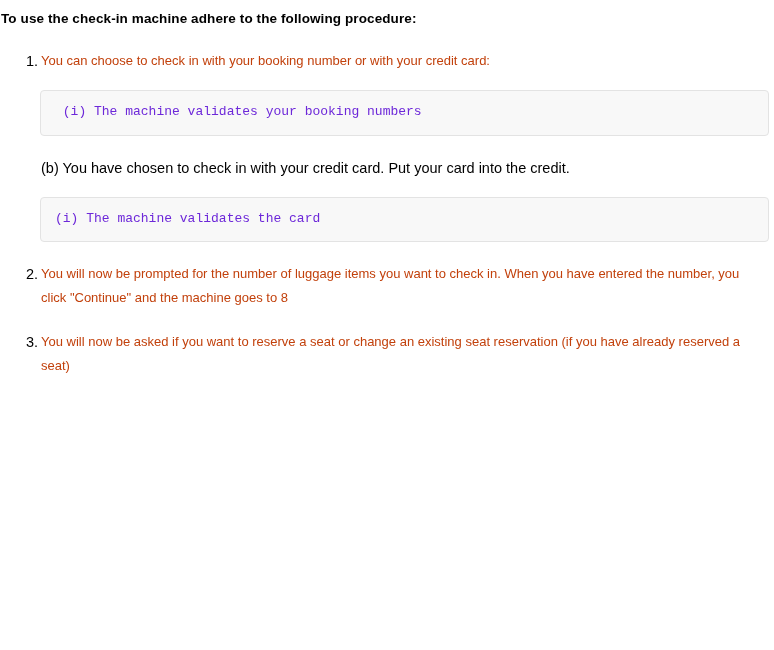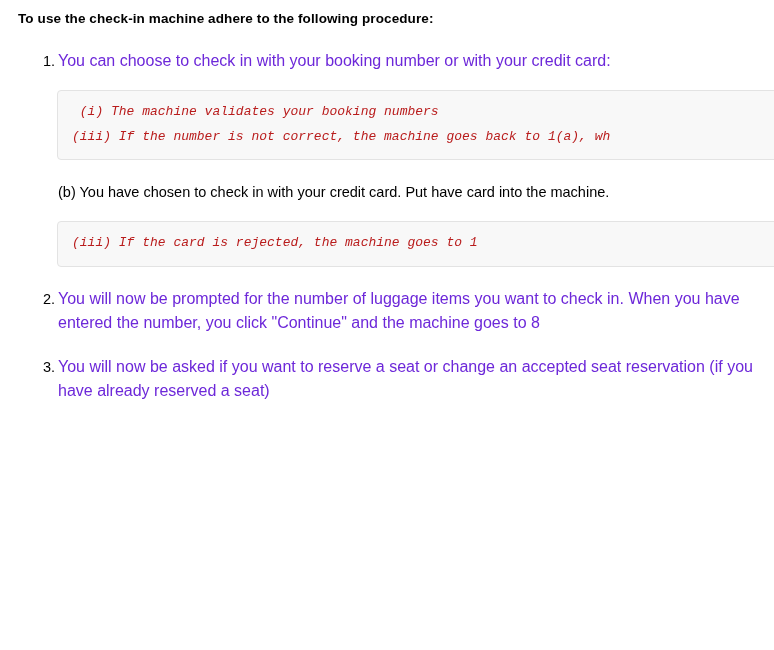--- a/index.html
+++ b/index.html
@@ -12,21 +12,21 @@
     height: 650px;
     overflow: hidden;
     font-family: "Liberation Sans", sans-serif;
     color: #000000;
     -webkit-font-smoothing: antialiased;
   }
 
   .page {
     width: 774px;
     box-sizing: border-box;
-    padding: 6px 4px 0 18px;
+    padding: 6px 4px 0 1px;
   }
 
   .doc-heading {
     font-size: 13.5px;
     font-weight: bold;
     line-height: 20px;
     color: #000000;
     margin: 0 0 0 0;
     padding-top: 3px;
     letter-spacing: 0.1px;
@@ -49,23 +49,23 @@
     left: 15px;
     top: 0;
     width: 22px;
     text-align: right;
     font-size: 14.5px;
     line-height: 24px;
     color: #000000;
   }
 
   .proc-item-text {
-    font-size: 16px;
+    font-size: 13px;
     line-height: 24px;
-    color: #6d28d9;
+    color: #c2410c;
     max-width: 713px;
   }
 
   .sub-para {
     font-size: 14.5px;
     line-height: 24px;
     color: #000000;
     margin-top: 20px;
     max-width: 706px;
   }
@@ -78,57 +78,55 @@
     padding: 9px 14px 10px 14px;
     box-sizing: border-box;
     width: 729px;
     overflow: hidden;
   }
 
   .code-line {
     font-family: "Liberation Mono", "DejaVu Sans Mono", monospace;
     font-size: 13px;
     line-height: 24.5px;
-    color: #b91c1c;
+    color: #6d28d9;
     white-space: pre;
     margin: 0;
-    font-style: italic;
   }
 </style>
 </head>
 <body>
 
 <div class="page">
 
   <div class="doc-heading">To use the check-in machine adhere to the following procedure:</div>
 
   <ol class="proc-list">
 
     <li class="proc-item">
       <span class="proc-item-marker">1.</span>
       <div class="proc-item-text">You can choose to check in with your booking number or with your credit card:</div>
 
 
       <div class="code-block">
         <div class="code-line"> (i) The machine validates your booking numbers</div>
-        <div class="code-line">(iii) If the number is not correct, the machine goes back to 1(a), wh</div>
       </div>
 
-      <div class="sub-para">(b) You have chosen to check in with your credit card. Put have card into the machine.</div>
+      <div class="sub-para">(b) You have chosen to check in with your credit card. Put your card into the credit.</div>
 
       <div class="code-block">
-        <div class="code-line">(iii) If the card is rejected, the machine goes to 1</div>
+        <div class="code-line">(i) The machine validates the card</div>
       </div>
     </li>
 
     <li class="proc-item">
       <span class="proc-item-marker">2.</span>
       <div class="proc-item-text">You will now be prompted for the number of luggage items you want to check in. When you have entered the number, you click "Continue" and the machine goes to 8</div>
     </li>
 
     <li class="proc-item">
       <span class="proc-item-marker">3.</span>
-      <div class="proc-item-text">You will now be asked if you want to reserve a seat or change an accepted seat reservation (if you have already reserved a seat)</div>
+      <div class="proc-item-text">You will now be asked if you want to reserve a seat or change an existing seat reservation (if you have already reserved a seat)</div>
 
     </li>
 
   </ol>
 </div>
 
 </body></html>

